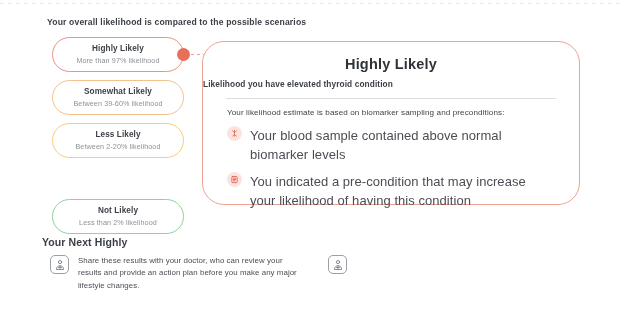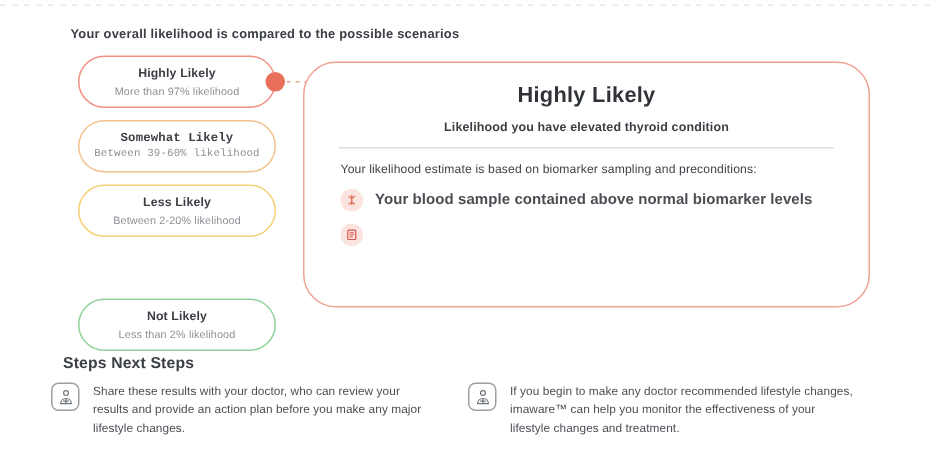--- a/index.html
+++ b/index.html
@@ -29,21 +29,21 @@
     position: relative; width: 132px; height: 35px;
     border-radius: 18px; background: #fff;
     border: 1.1px solid #d9d9d9;
     display: flex; flex-direction: column;
     align-items: center; justify-content: center;
     margin-bottom: 8px;
   }
   .scn .t { font-size: 8.2px; font-weight: bold; color: #3b3f45; letter-spacing: .1px; }
   .scn .s { font-size: 7.2px; color: #8d9196; margin-top: 2.5px; letter-spacing: .1px; }
   .scn-highly   { border-color: #ef9182; }
-  .scn-somewhat { border-color: #f3c18e; font-family: Liberation Mono, monospace; }
+  .scn-somewhat { border-color: #f3c18e; }
   .scn-less     { border-color: #f5cf72; }
   .scn-not      { border-color: #8fd39a; margin-top: 41px; }
 
   .dot {
     position: absolute; right: -6.5px; top: 50%;
     width: 13px; height: 13px; margin-top: -6.5px;
     border-radius: 50%; background: #e8705a;
   }
   .dash {
     position: absolute; left: 191px; top: 54px; width: 18px; height: 1px;
@@ -56,48 +56,48 @@
     position: absolute; left: 202px; top: 41px;
     width: 378px; height: 164px;
     border: 1.1px solid #efa394; border-radius: 22px;
     background: #fff;
   }
   .panel-title {
     text-align: center; margin-top: 14px;
     font-size: 14.5px; font-weight: bold; color: #2f3338; letter-spacing: .2px;
   }
   .panel-sub {
-    text-align: center; margin-top: 7px;
+    text-align: left; margin-top: 7px;
     font-size: 8.3px; font-weight: bold; color: #3b3f45; letter-spacing: .1px;
   }
   .divider { width: 330px; height: 1px; background: #dedede; margin: 9px auto 0; }
   .panel-lead {
     margin: 9px 0 0 24px;
     font-size: 8.1px; font-weight: normal; color: #3b3f45; letter-spacing: .1px;
   }
 
   .bullets { margin: 9px 0 0 24px; }
   .bullet { display: flex; align-items: flex-start; margin-bottom: 7px; }
   .bicon {
     flex: none; width: 15px; height: 15px; border-radius: 50%;
     background: #fbe3df; display: flex; align-items: center; justify-content: center;
     margin-right: 8px;
   }
   .bicon-svg { display: block; }
   .btxt {
-    font-size: 10px; color: #4a4e54; line-height: 1.45; letter-spacing: .05px;
-    max-width: 300px; padding-top: 1px; font-weight: bold;
+    font-size: 13px; color: #4a4e54; line-height: 1.45; letter-spacing: .05px;
+    max-width: 300px; padding-top: 1px;
   }
 
   
   .ns-title {
     position: absolute; left: 42px; top: 236px;
     font-size: 10.5px; font-weight: bold; color: #3b3f45; letter-spacing: .1px;
   }
-  .steps { position: absolute; left: 34px; top: 255px; width: 540px; display: flex; gap: 20px; }
+  .steps { position: absolute; left: 50px; top: 255px; width: 540px; display: flex; gap: 20px; }
   .step { display: flex; align-items: flex-start; width: 258px; }
   .sicon {
     flex: none; width: 19px; height: 19px; margin-right: 9px;
     border: 1px solid #9aa0a6; border-radius: 5px;
     display: flex; align-items: center; justify-content: center;
   }
   .stxt { font-size: 7.9px; color: #4a4e54; line-height: 1.55; letter-spacing: .05px; }
 </style>
 </head>
 <body>
@@ -149,41 +149,41 @@
         </span>
         <span class="btxt">Your blood sample contained above normal biomarker levels</span>
       </div>
       <div class="bullet">
         <span class="bicon">
           <svg class="bicon-svg" width="9" height="9" viewBox="0 0 16 16" fill="none" stroke="#d9544a" stroke-width="1.4" stroke-linejoin="round" stroke-linecap="round">
             <rect x="3.3" y="2.6" width="9.4" height="11" rx="1.3"></rect>
             <path d="M6 5.6h4M6 8h4M6 10.4h2.6"></path>
           </svg>
         </span>
+        <span class="btxt">You indicated a pre-condition that may increase your likelihood of having this condition</span>
       </div>
     </div>
   </div>
 
-  <div class="ns-title">Steps Next Steps</div>
+  <div class="ns-title">Your Next Highly</div>
   <div class="steps">
     <div class="step">
       <span class="sicon">
         <svg width="12" height="12" viewBox="0 0 18 18" fill="none" stroke="#6e7479" stroke-width="1.2" stroke-linecap="round" stroke-linejoin="round">
           <circle cx="9" cy="4.6" r="2.4"></circle>
           <path d="M3.6 15.2c0-3 2.4-5.2 5.4-5.2s5.4 2.2 5.4 5.2z"></path>
           <path d="M9 10.4v4.8M6.6 12.6h4.8"></path>
         </svg>
       </span>
       <span class="stxt">Share these results with your doctor, who can review your results and provide an action plan before  you make any major lifestyle changes.</span>
     </div>
     <div class="step">
       <span class="sicon">
         <svg width="12" height="12" viewBox="0 0 18 18" fill="none" stroke="#6e7479" stroke-width="1.2" stroke-linecap="round" stroke-linejoin="round">
           <circle cx="9" cy="4.6" r="2.4"></circle>
           <path d="M3.6 15.2c0-3 2.4-5.2 5.4-5.2s5.4 2.2 5.4 5.2z"></path>
           <path d="M9 10.4v4.8M6.6 12.6h4.8"></path>
         </svg>
       </span>
-      <span class="stxt">If you begin to make any doctor recommended lifestyle changes, imaware™ can help you monitor the effectiveness of your lifestyle changes and treatment.</span>
     </div>
   </div>
 
 </div>
 
 </body></html>

